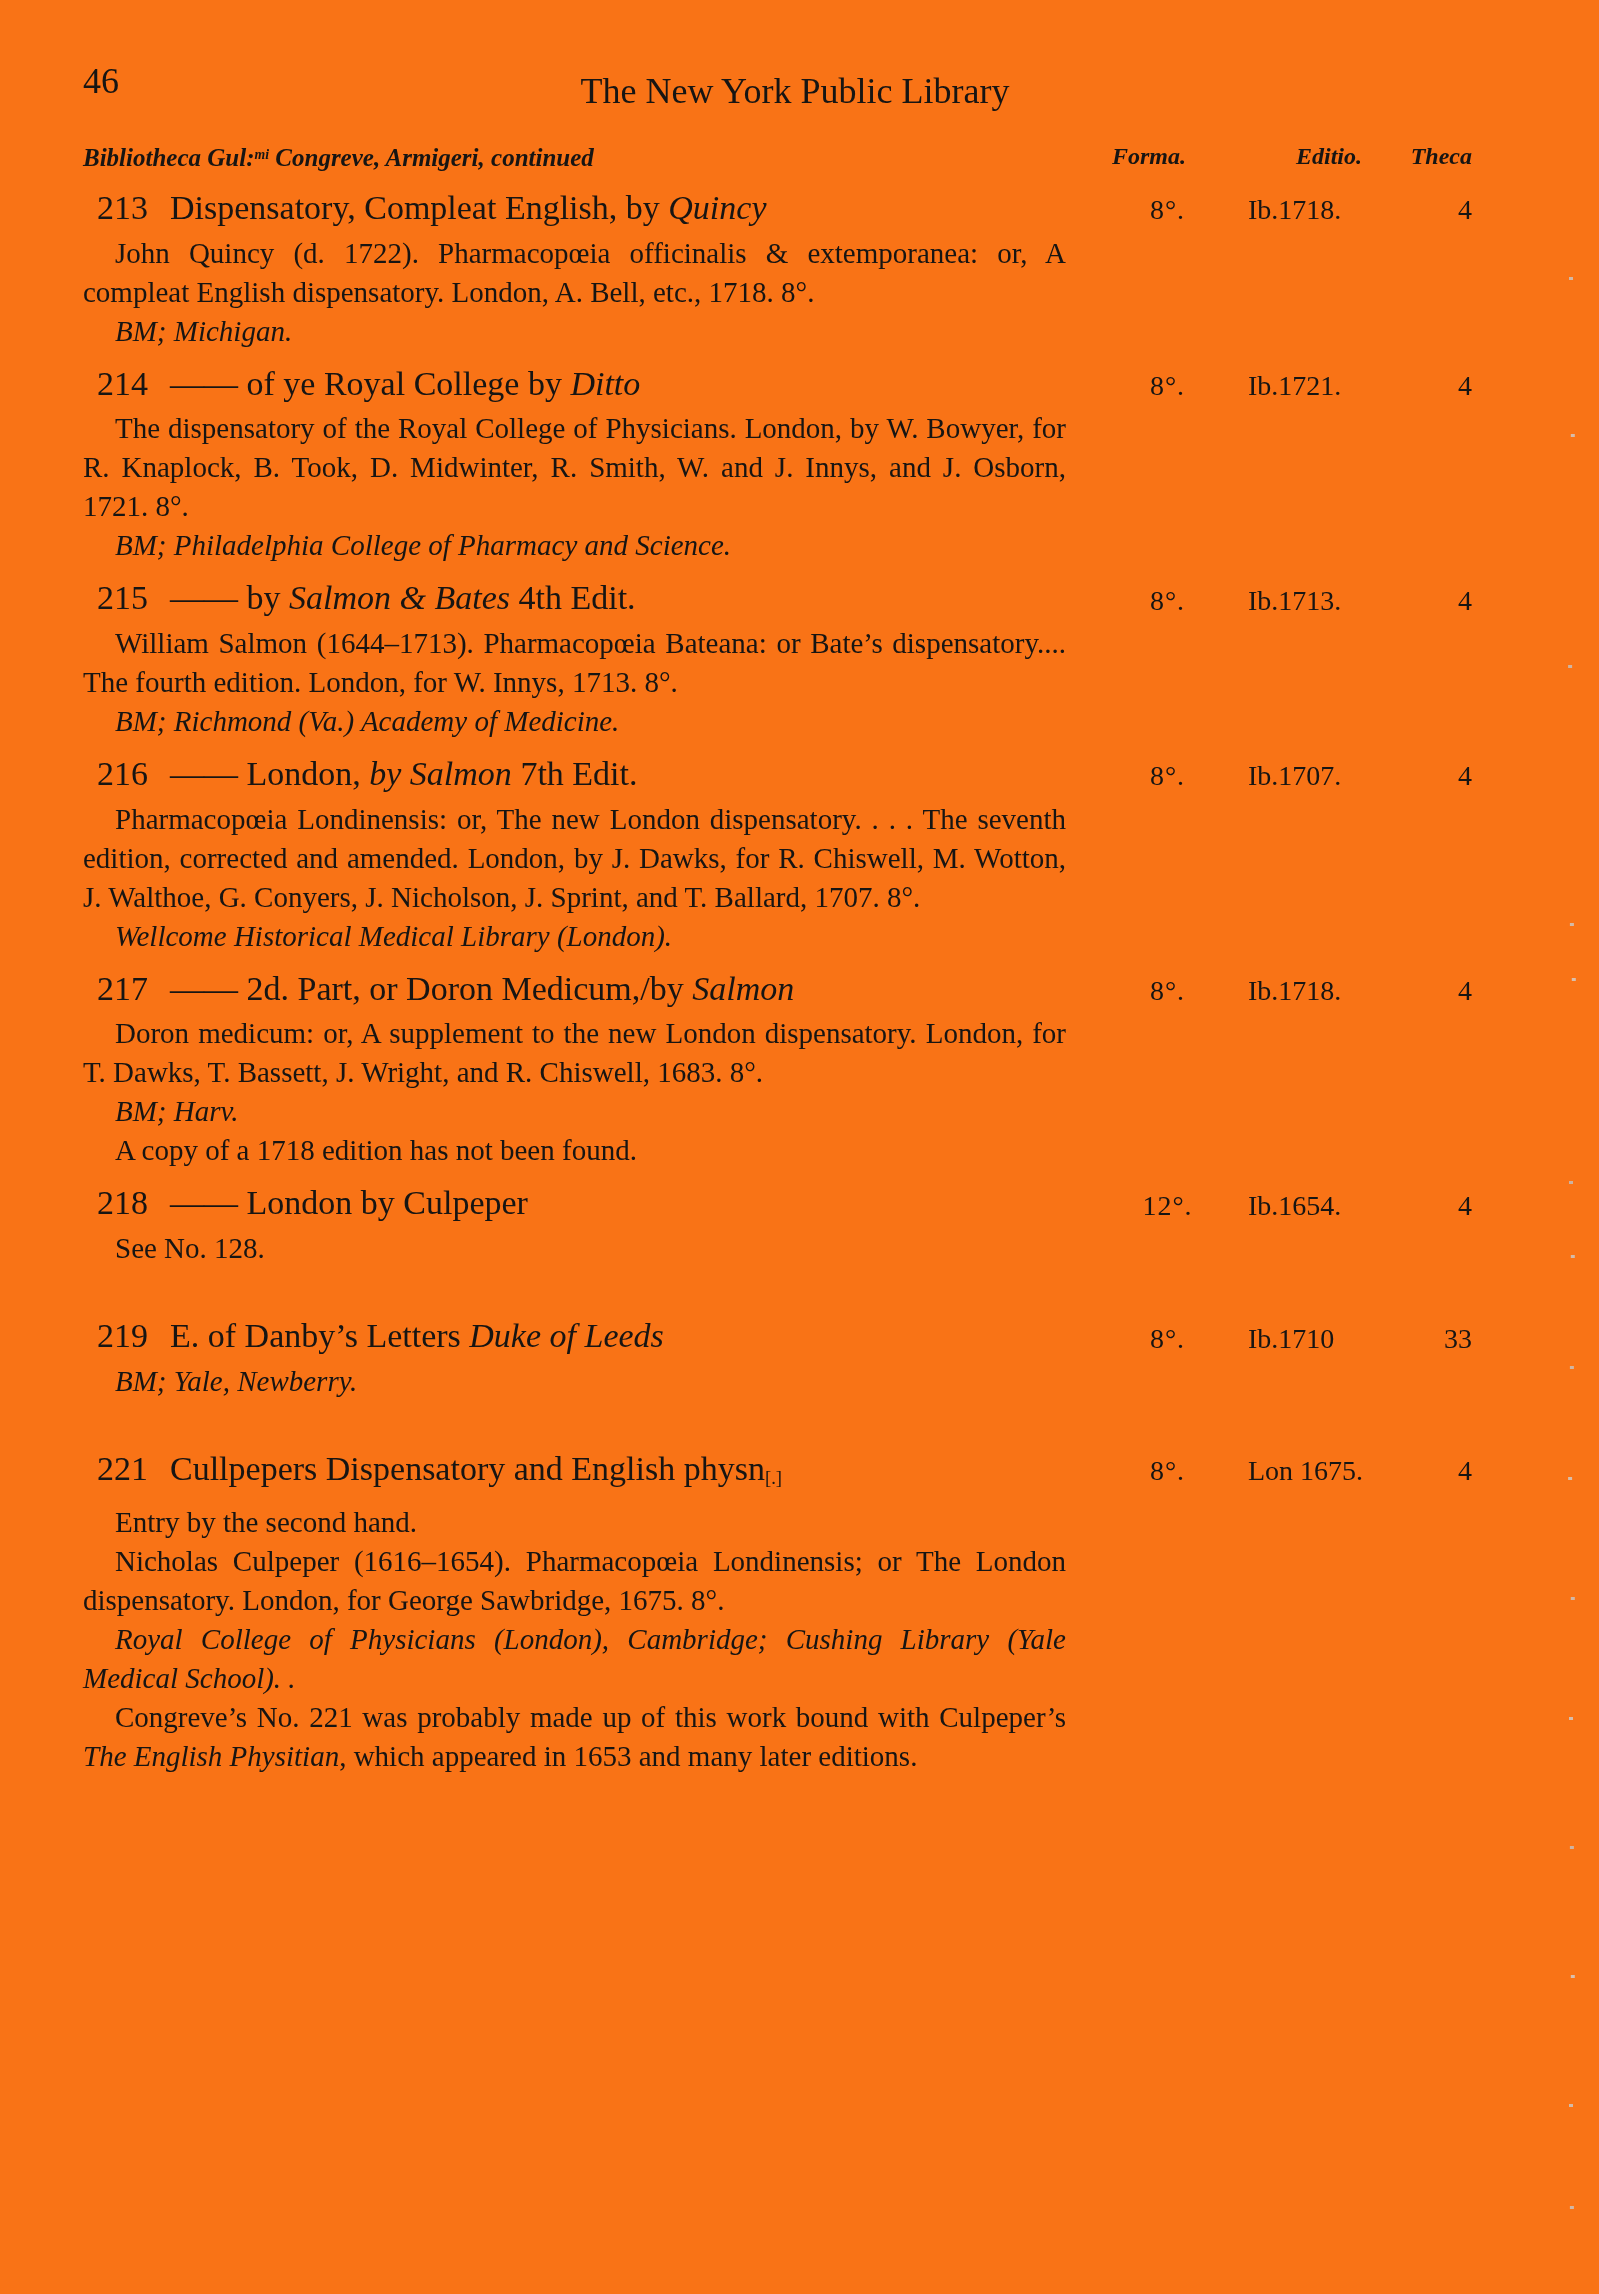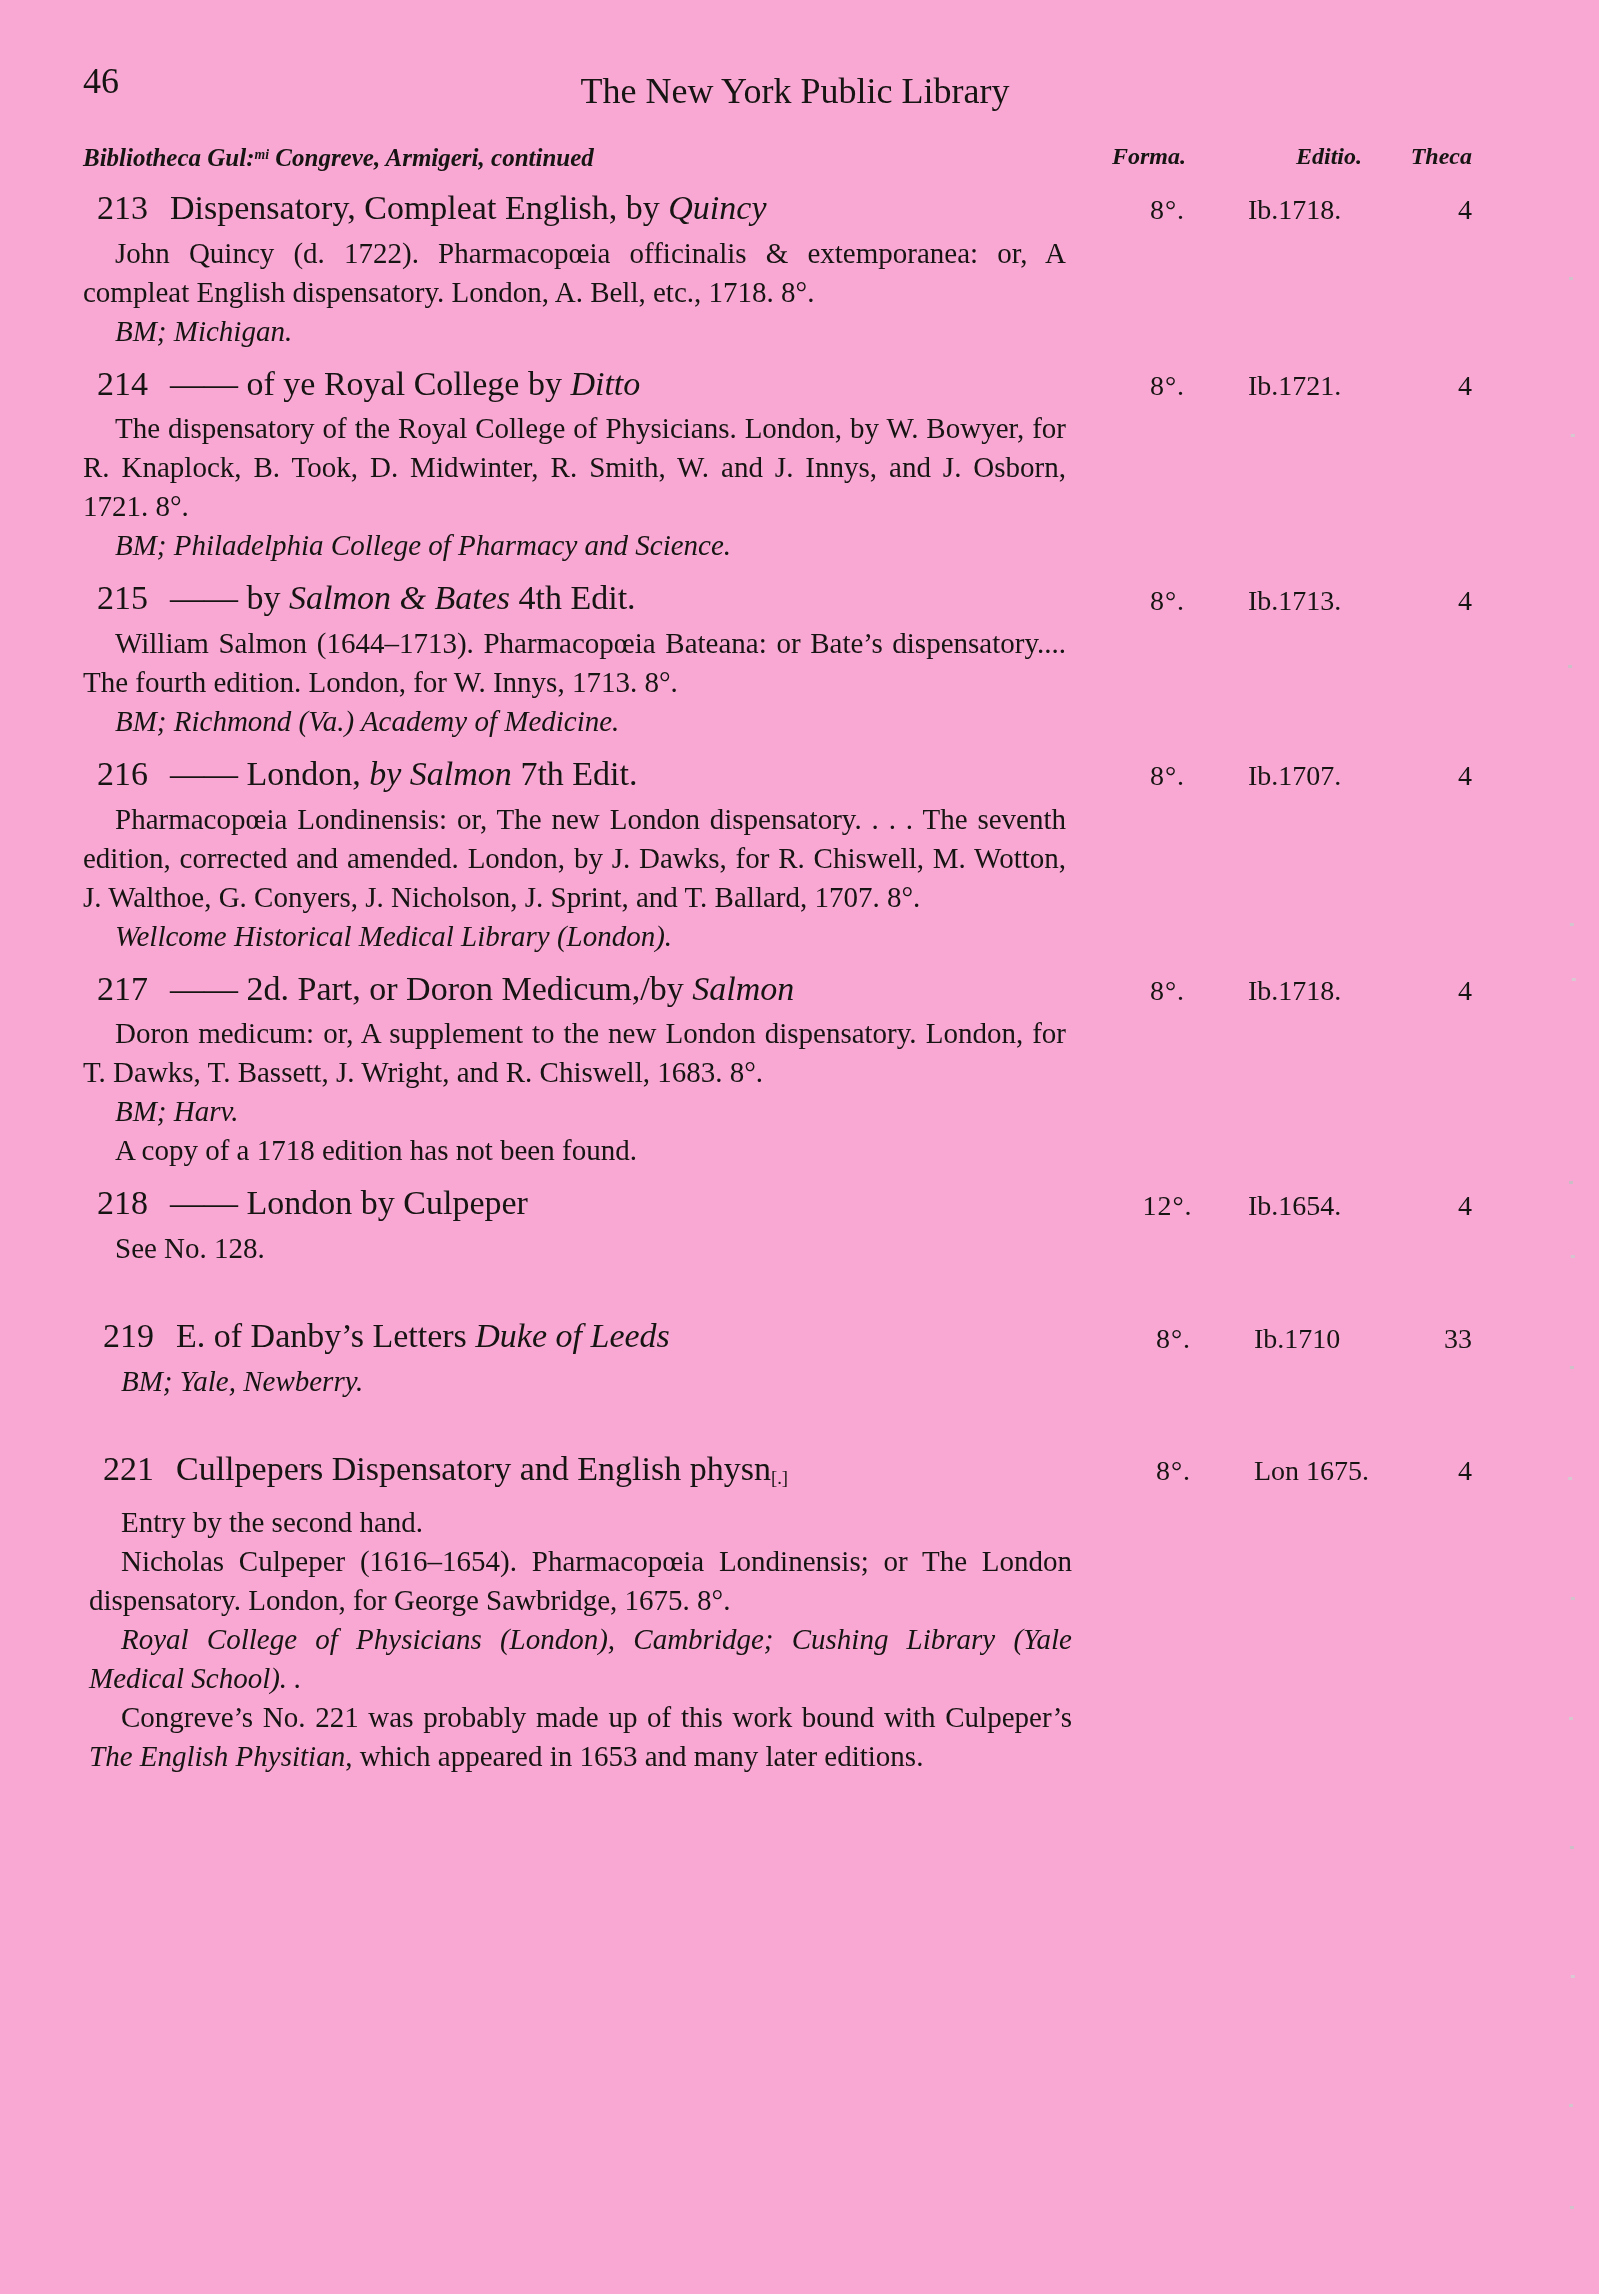--- a/index.html
+++ b/index.html
@@ -1,39 +1,39 @@
 <!DOCTYPE html>
 <html style="font-size:14.8px"><head>
 <meta charset="utf-8">
 <style>
   html,body{margin:0;padding:0;background:#ffffff;}
   .page{
     position:relative;
     width:1599px;height:2294px;
     box-sizing:border-box;
     padding:59px 92px 0 83px;
-    background:#f9a8d4;
+    background:#f97316;
     color:#171513;
     font-family:"Liberation Serif","DejaVu Serif",serif;
     overflow:hidden;
   }
   
   .pagehead{position:relative;height:46px;}
   .pnum{position:absolute;left:0;top:0;font-size:36px;line-height:44px;}
   .ptitle{position:absolute;left:0;right:0;top:10px;text-align:center;font-size:36px;line-height:44px;}
   
   .sectionrow{position:relative;margin-top:31px;height:39px;}
   .secnote{font-size:25px;font-style:italic;font-weight:bold;line-height:37px;margin-top:24px;}
   .colh{position:absolute;top:1.8px;font-size:24px;font-style:italic;font-weight:bold;line-height:37px;}
   .h-forma{left:1029px;width:111px;}
   .h-editio{left:1172px;width:148px;text-align:center;}
   .h-theca{right:35px;}
   
   .entry{margin-top:11px;}
-  .entry.lg{margin-top:46px;margin-left:6px;}
+  .entry.lg{margin-top:46px;}
   .ehead{position:relative;font-size:34px;line-height:44px;margin:0 0 3.7px 0;padding-left:14px;padding-right:461px;}
   .num{margin-right:22px;}
   .val{position:absolute;top:7.4px;font-size:28px;line-height:33px;font-style:normal;}
   .v-forma{left:1029px;width:111px;text-align:center;letter-spacing:0.9px;}
   .v-editio{left:1165px;}
   .v-theca{right:35px;}
   .entry p{width:983px;margin:0;font-size:29px;line-height:39px;text-align:justify;text-indent:32px;}
   .entry p.h{font-style:italic;}
   .it{font-style:italic;}
   .sb{font-size:0.55em;vertical-align:-0.2em;}

